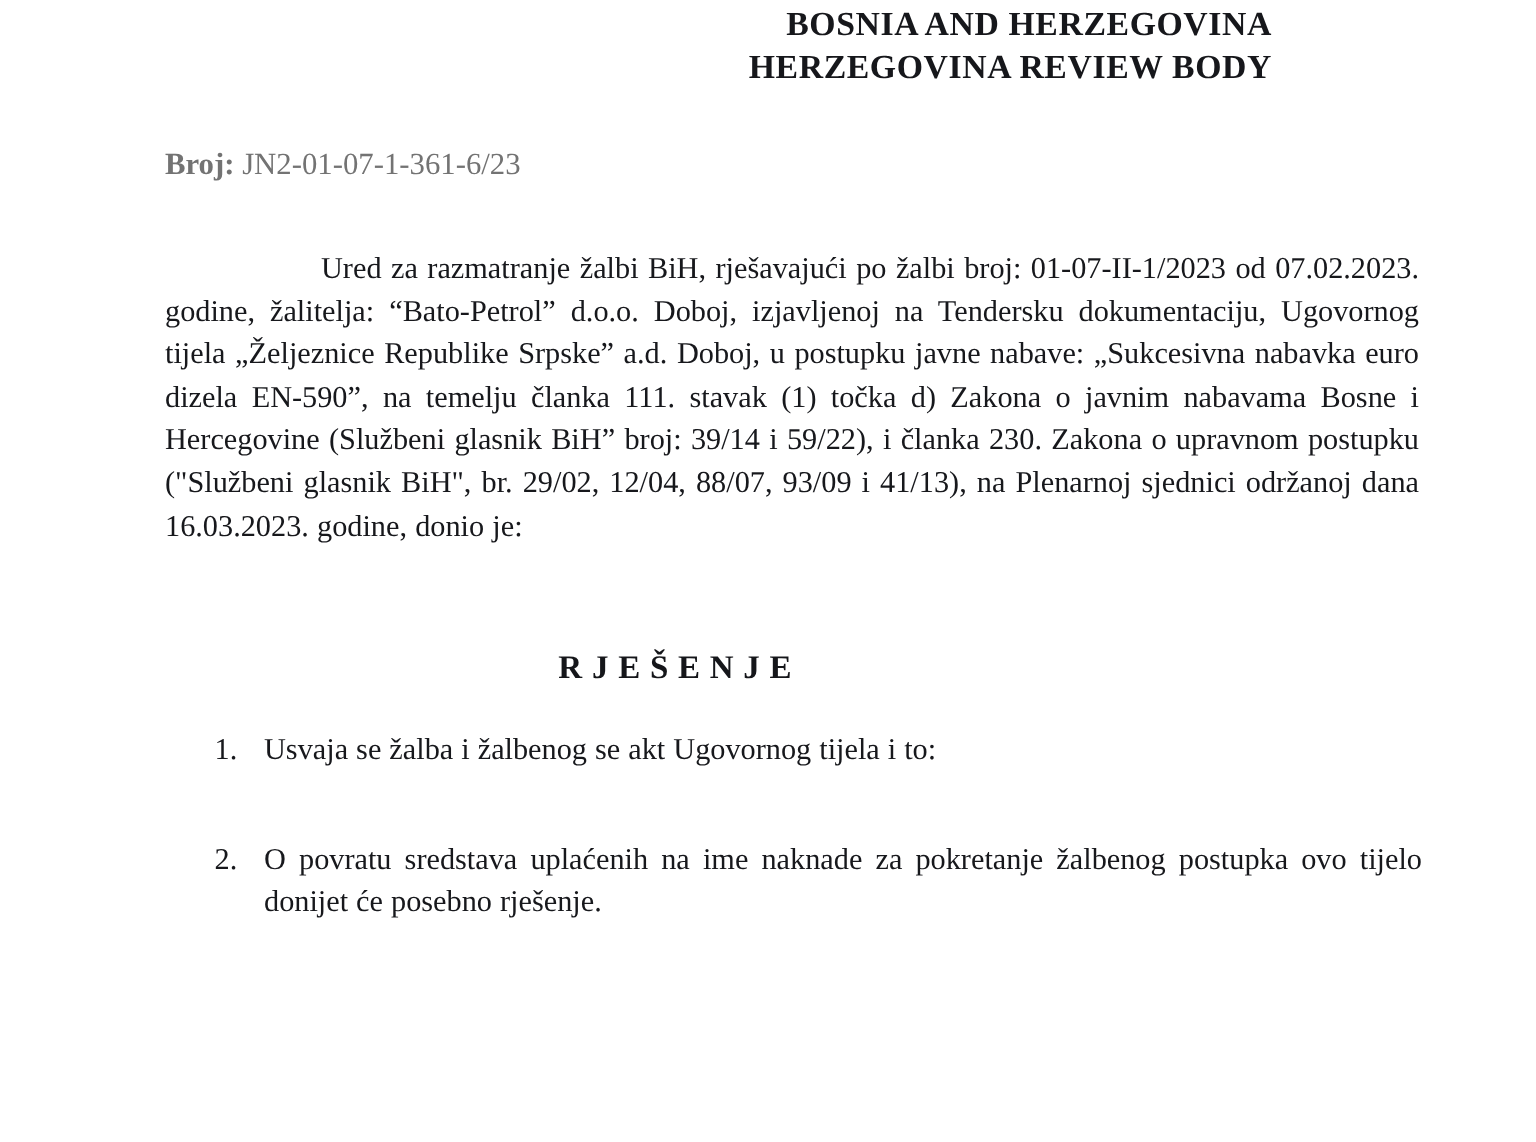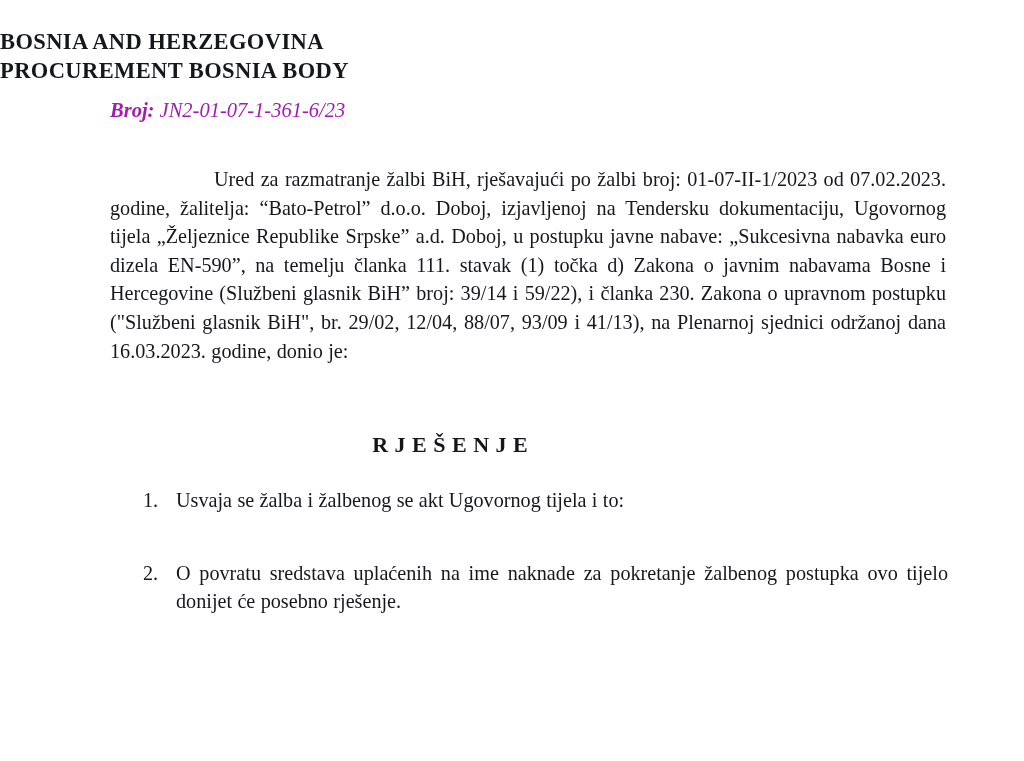--- a/index.html
+++ b/index.html
@@ -21,45 +21,44 @@
     left: 0; top: 0;
     width: 1024px;
     height: 761px;
     background: #ffffff;
   }
 
   
   .doc-header {
     position: absolute;
     left: 0;
-    top: 27px;
+    top: 1px;
     width: 848px;
-    text-align: left;
+    text-align: right;
     line-height: 1.30;
   }
   .doc-header .hline {
     font-size: 22.5px;
     font-weight: 600;
     letter-spacing: 0.4px;
     color: #16171b;
     white-space: nowrap;
   }
 
   
   .refblock {
     position: absolute;
     left: 110px;
     top: 96px;
     line-height: 1.42;
   }
   .refline {
     font-size: 20.5px;
-    color: #a21caf;
+    color: #737373;
     white-space: nowrap;
-    font-style: italic;
   }
   .refline b { font-weight: 700; }
 
   
   .main-para {
     position: absolute;
     left: 110px;
     top: 165px;
     width: 836px;
     font-size: 20.2px;
@@ -126,21 +125,21 @@
 
   .item-gap { height: 44px; }
 </style>
 </head>
 <body>
 
 <div class="page">
 
   <div class="doc-header">
     <div class="hline">BOSNIA AND HERZEGOVINA</div>
-    <div class="hline">PROCUREMENT BOSNIA BODY</div>
+    <div class="hline">HERZEGOVINA REVIEW BODY</div>
   </div>
 
   <div class="refblock">
     <div class="refline">
       <b>Broj:</b>
       <span>JN2-01-07-1-361-6/23</span>
     </div>
   </div>
 
   <div class="main-para">Ured za razmatranje žalbi BiH, rješavajući po žalbi broj: 01-07-II-1/2023 od 07.02.2023. godine, žalitelja: “Bato-Petrol” d.o.o. Doboj, izjavljenoj na Tendersku dokumentaciju, Ugovornog tijela „Željeznice Republike Srpske” a.d. Doboj, u postupku javne nabave: „Sukcesivna nabavka euro dizela EN-590”, na temelju članka 111. stavak (1) točka d) Zakona o javnim nabavama Bosne i Hercegovine (Službeni glasnik BiH” broj: 39/14 i 59/22), i članka 230. Zakona o upravnom postupku ("Službeni glasnik BiH", br. 29/02, 12/04, 88/07, 93/09 i 41/13), na Plenarnoj sjednici održanoj dana 16.03.2023. godine, donio je:</div>

